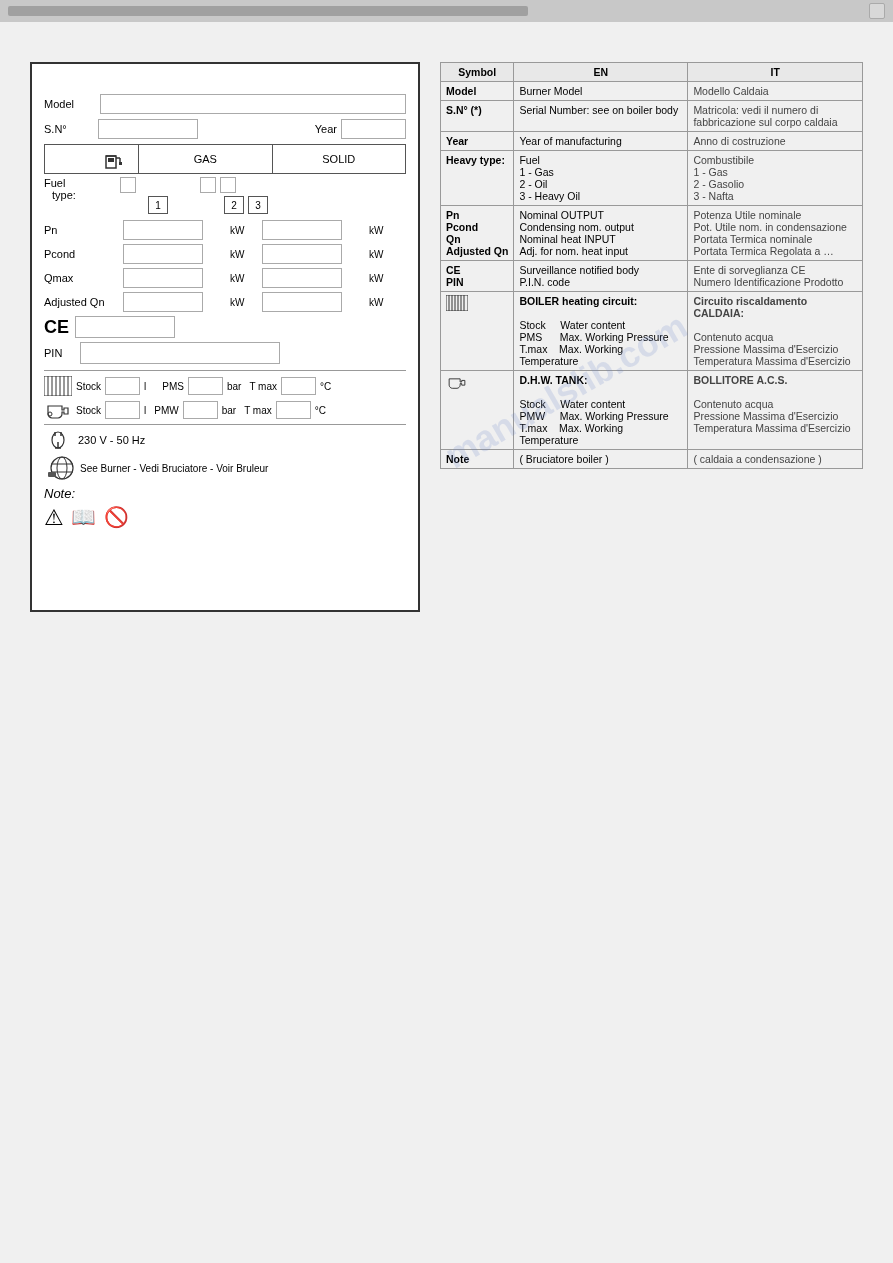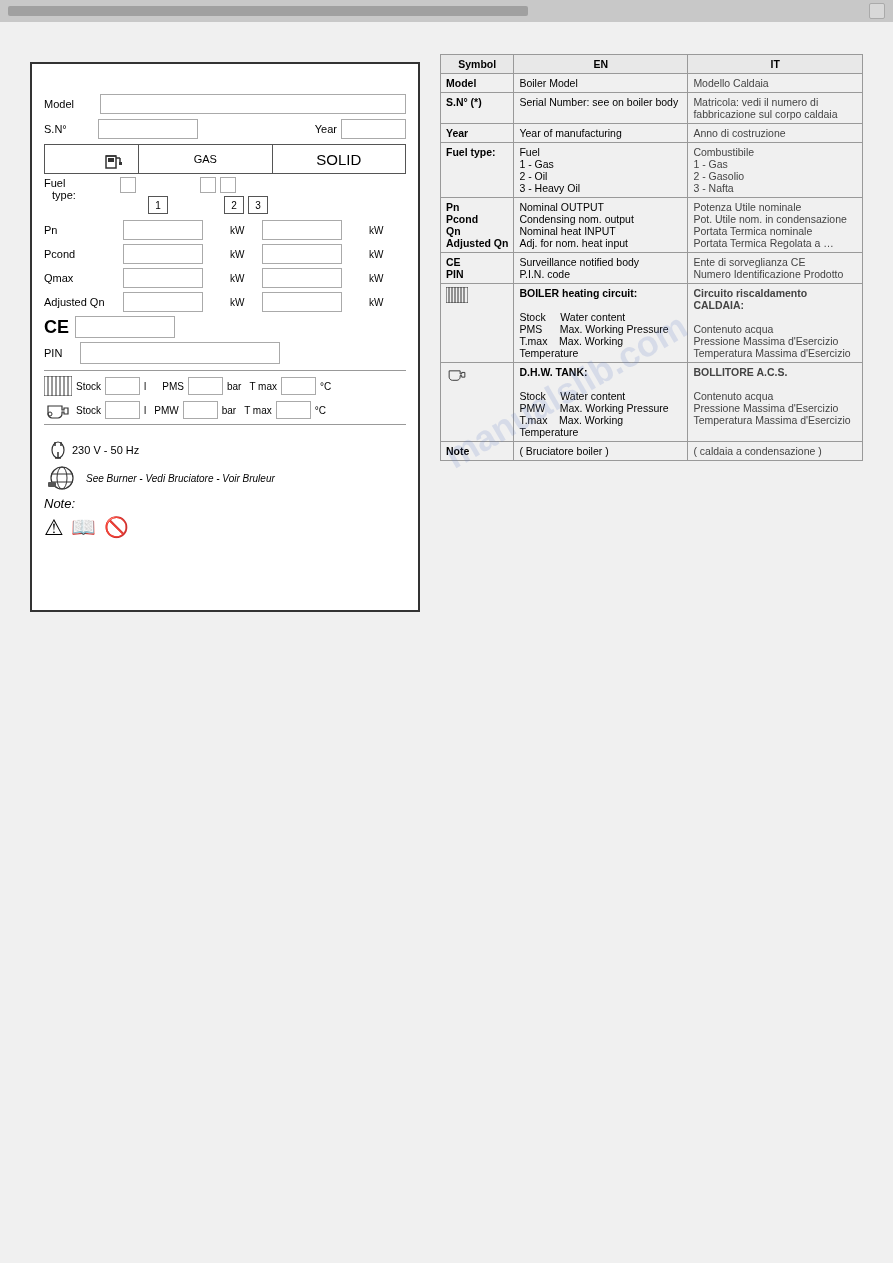--- a/index.html
+++ b/index.html
@@ -98,21 +98,21 @@
       font-size: 11px;
       height: 28px;
       display: flex;
       align-items: center;
       justify-content: center;
       border-right: 1px solid #555;
     }
     .fuel-solid-cell {
       flex: 1;
       text-align: center;
-      font-size: 15px;
+      font-size: 11px;
       height: 28px;
       display: flex;
       align-items: center;
       justify-content: center;
     }
     .fuel-checkbox {
       width: 16px;
       height: 16px;
       border: 1px solid #aaa;
       background: #fff;
@@ -168,48 +168,48 @@
       align-items: center;
       margin-bottom: 4px;
       gap: 4px;
     }
 
     
     .electrical-row {
       display: flex;
       align-items: center;
       margin-bottom: 4px;
+      gap: 6px;
       border-top: 1px solid #999;
-      padding-top: 15px;
+      padding-top: 5px;
     }
 
     
     .countries-row {
       display: flex;
       align-items: center;
       margin-bottom: 4px;
-      gap: 6px;
-      font-style: italic;
+      gap: 0;
     }
 
     
     .note-row {
       margin-top: 4px;
     }
     .note-icons {
       display: flex;
       gap: 8px;
       margin-top: 4px;
     }
 
     
     .legend-panel {
       flex: 1;
       min-width: 0;
-      margin-top: 2px;
+      margin-top: 10px;
     }
 
     .legend-table {
       width: 100%;
       border-collapse: collapse;
       font-size: 10.5px;
     }
     .legend-table th, .legend-table td {
       border: 1px solid #999;
       padding: 3px 5px;
@@ -438,38 +438,38 @@
         <tr>
           <th>Symbol</th>
           <th>EN</th>
           <th>IT</th>
         </tr>
       </thead>
       <tbody>
 
         <tr>
           <td>Model</td>
-          <td class="en-col">Boiler Model</td>
+          <td class="en-col">Burner Model</td>
           <td class="it-col">Modello Caldaia</td>
         </tr>
 
         <tr>
           <td>S.N° (*)</td>
           <td class="en-col">Serial Number: see on boiler body</td>
           <td class="it-col">Matricola: vedi il numero di fabbricazione sul corpo caldaia</td>
         </tr>
 
         <tr>
           <td>Year</td>
           <td class="en-col">Year of manufacturing</td>
           <td class="it-col">Anno di costruzione</td>
         </tr>
 
         <tr>
-          <td>Fuel type:</td>
+          <td>Heavy type:</td>
           <td class="en-col">Fuel<br>1 - Gas<br>2 - Oil<br>3 - Heavy Oil</td>
           <td class="it-col">Combustibile<br>1 - Gas<br>2 - Gasolio<br>3 - Nafta</td>
         </tr>
 
         <tr>
           <td>Pn<br>Pcond<br>Qn<br>Adjusted Qn</td>
           <td class="en-col">Nominal OUTPUT<br>Condensing nom. output<br>Nominal heat INPUT<br>Adj. for nom. heat input</td>
           <td class="it-col">Potenza Utile nominale<br>Pot. Utile nom. in condensazione<br>Portata Termica nominale<br>Portata Termica Regolata a …</td>
         </tr>
 

